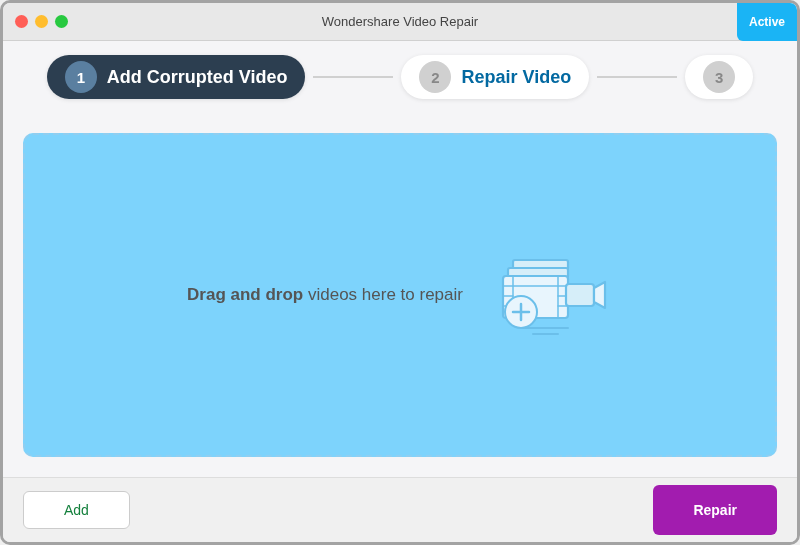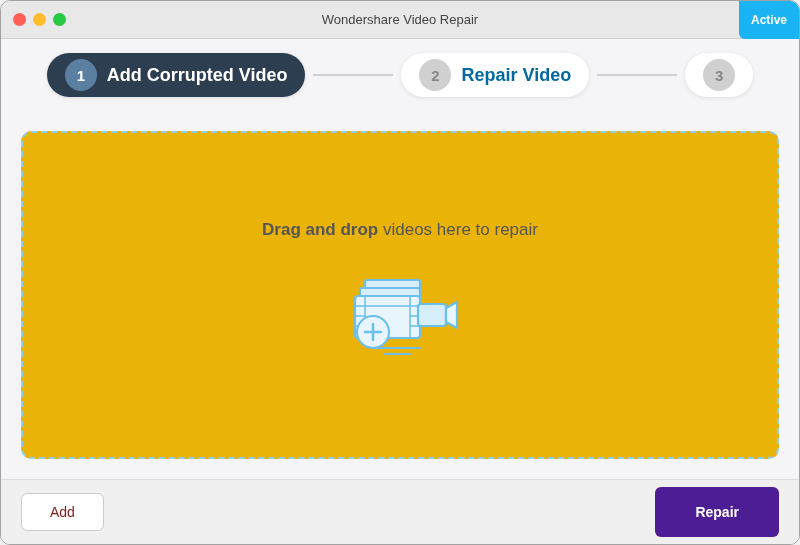--- a/index.html
+++ b/index.html
@@ -8,21 +8,21 @@
       height: 545px;
       background: #f0f0f0;
       font-family: -apple-system, BlinkMacSystemFont, 'Helvetica Neue', Arial, sans-serif;
       overflow: hidden;
     }
     .window {
       width: 800px;
       height: 545px;
       background: #f5f5f7;
       border-radius: 10px;
-      border: 1px solid #a3a3a3;
+      border: 3px solid #a3a3a3;
       display: flex;
       flex-direction: column;
       overflow: hidden;
       position: relative;
     }
     
     .title-bar {
       background: #e8e8e8;
       height: 38px;
       display: flex;
@@ -136,24 +136,23 @@
       justify-content: center;
       padding: 20px;
       background: #f5f5f7;
     }
     .drop-area {
       border: 2px dashed #90cef0;
       border-radius: 10px;
       width: 100%;
       height: 100%;
       display: flex;
-      flex-direction: column;
-      align-items: center;
-      justify-content: center;
-      background: #eab308;
+      align-items: center;
+      justify-content: center;
+      background: #7dd3fc;
       gap: 20px;
     }
     .drop-text {
       font-size: 17px;
       color: #555;
     }
     .drop-text strong {
       font-weight: 700;
     }
     
@@ -169,28 +168,28 @@
       display: flex;
       align-items: center;
       justify-content: space-between;
       padding: 0 20px;
       flex-shrink: 0;
     }
     .add-btn {
       background: white;
       border: 1px solid #ccc;
       border-radius: 6px;
-      padding: 10px 28px;
+      padding: 10px 40px;
       font-size: 14px;
-      color: #7f1d1d;
+      color: #15803d;
       cursor: pointer;
       font-family: inherit;
     }
     .repair-btn {
-      background: #4c1d95;
+      background: #a21caf;
       border: none;
       border-radius: 6px;
       padding: 17px 40px;
       font-size: 14px;
       color: white;
       cursor: pointer;
       font-weight: 600;
       font-family: inherit;
     }
   </style>

